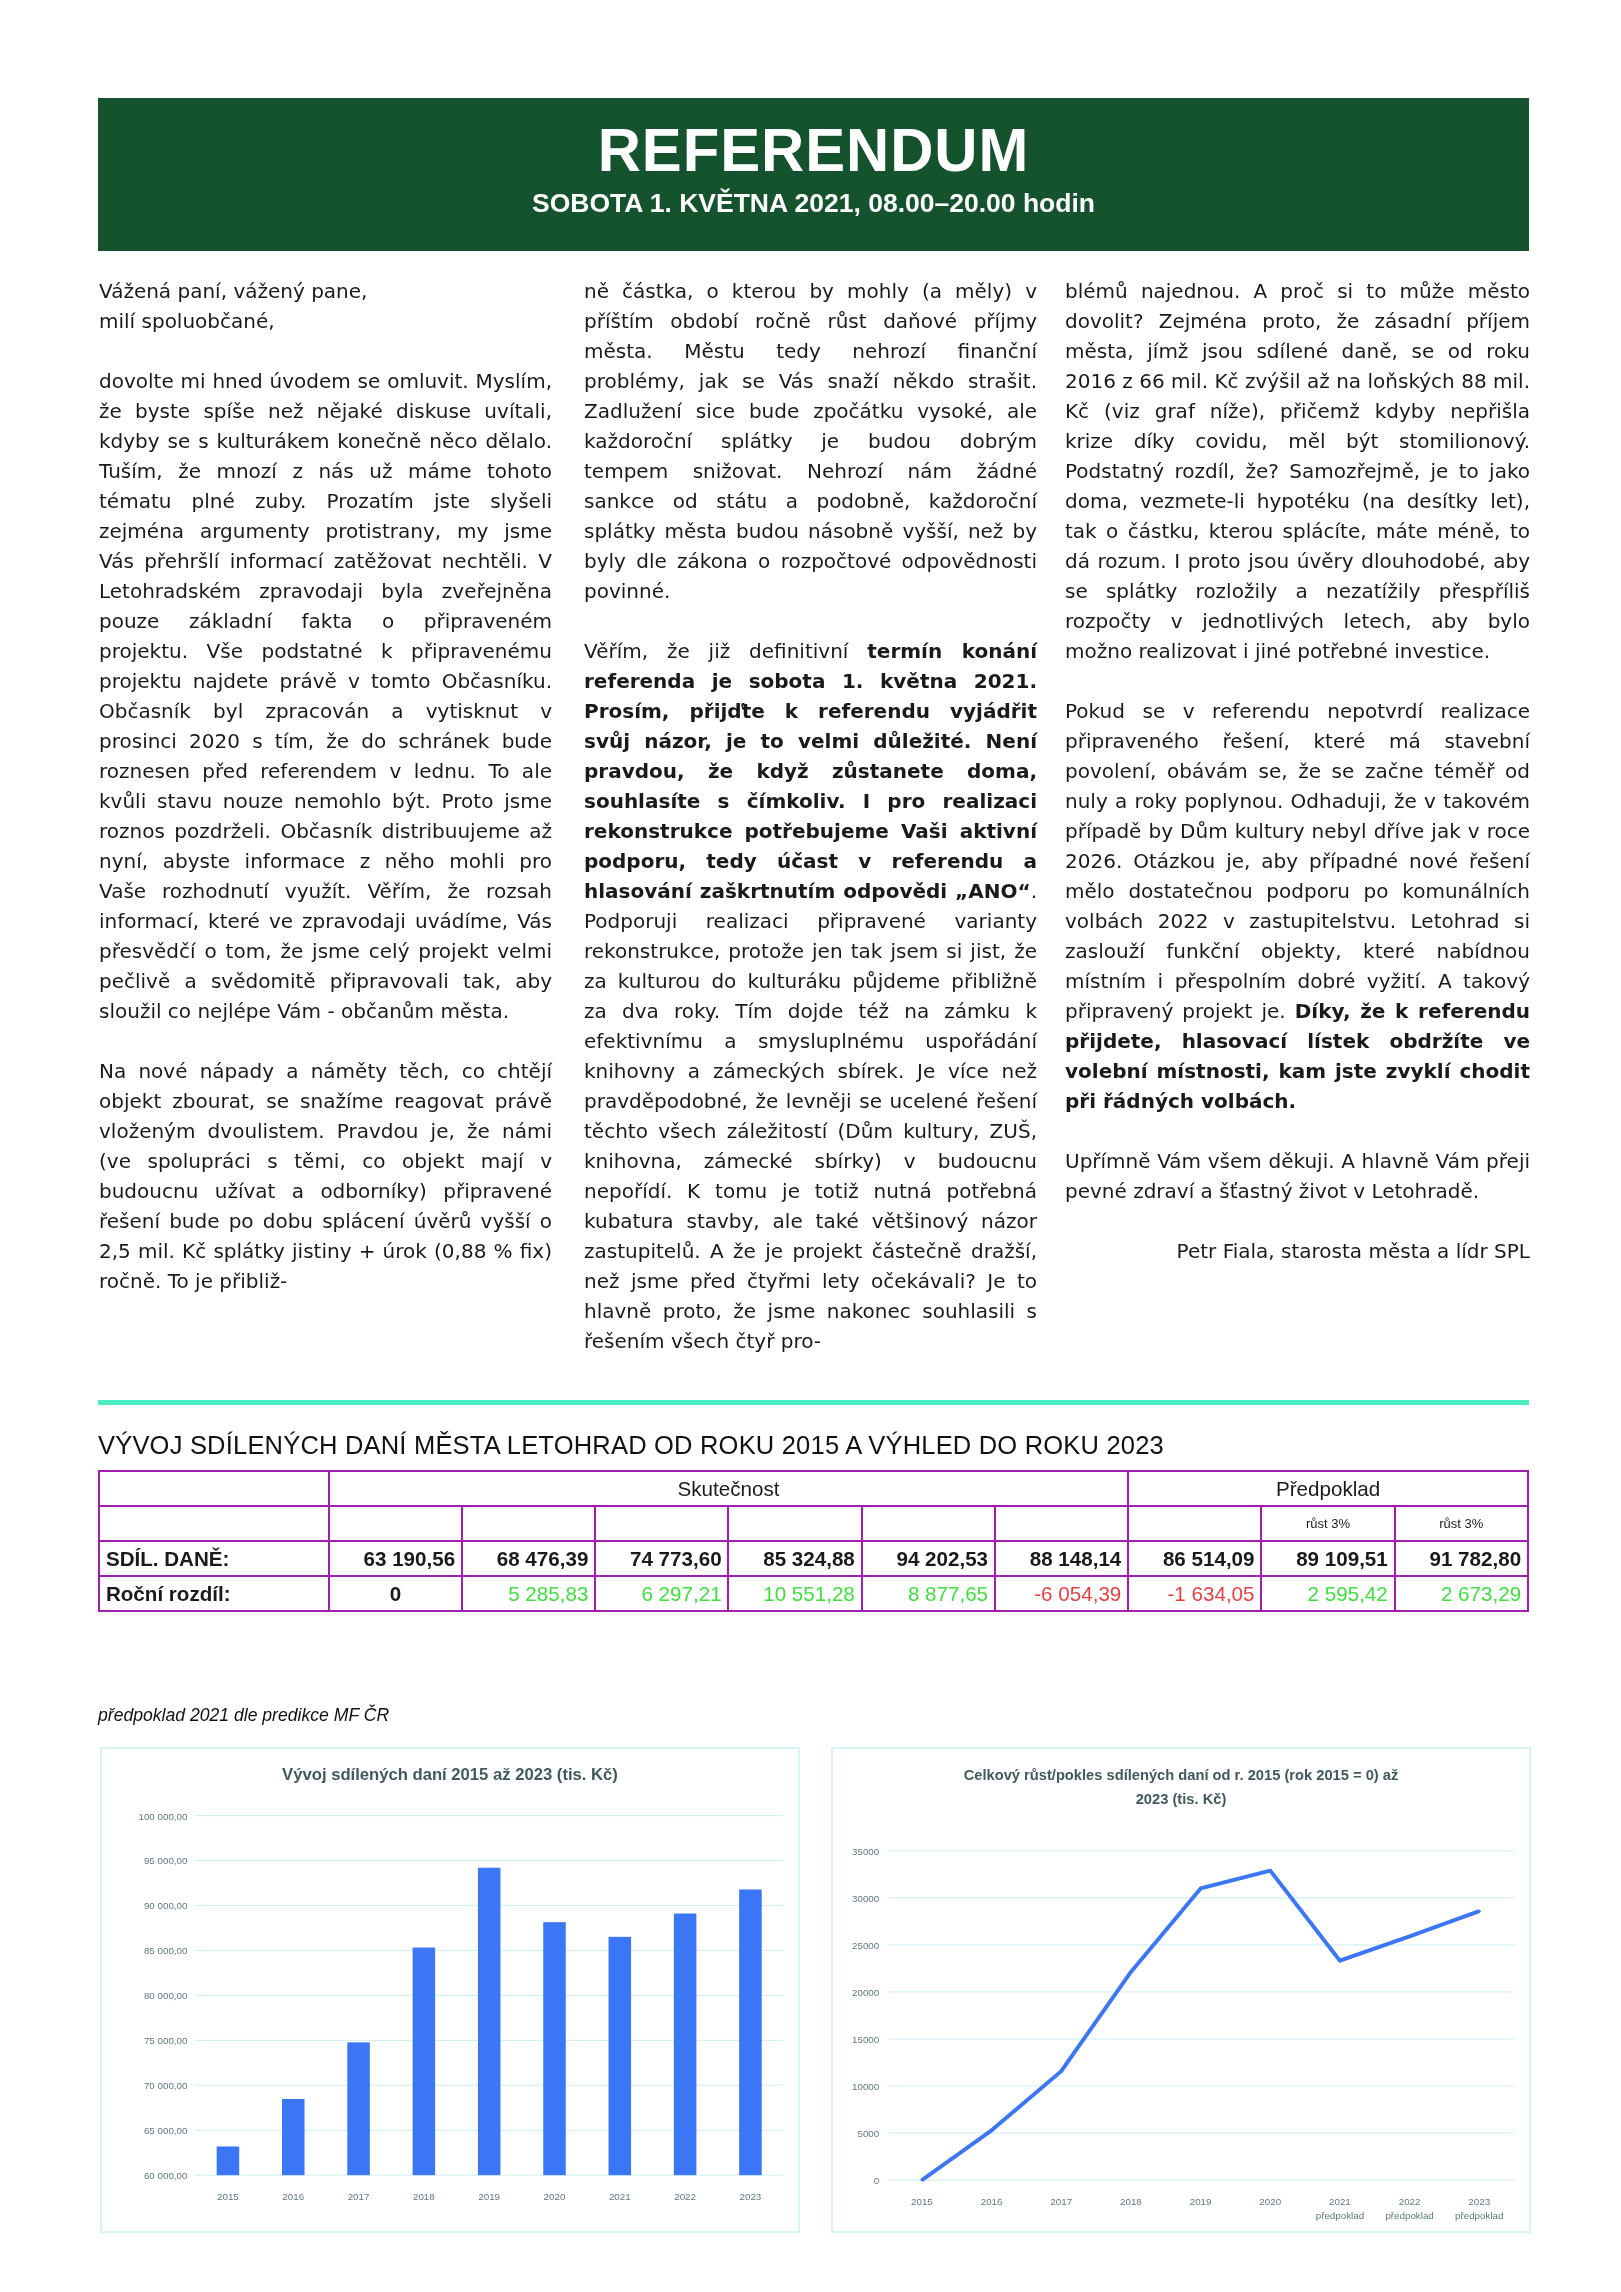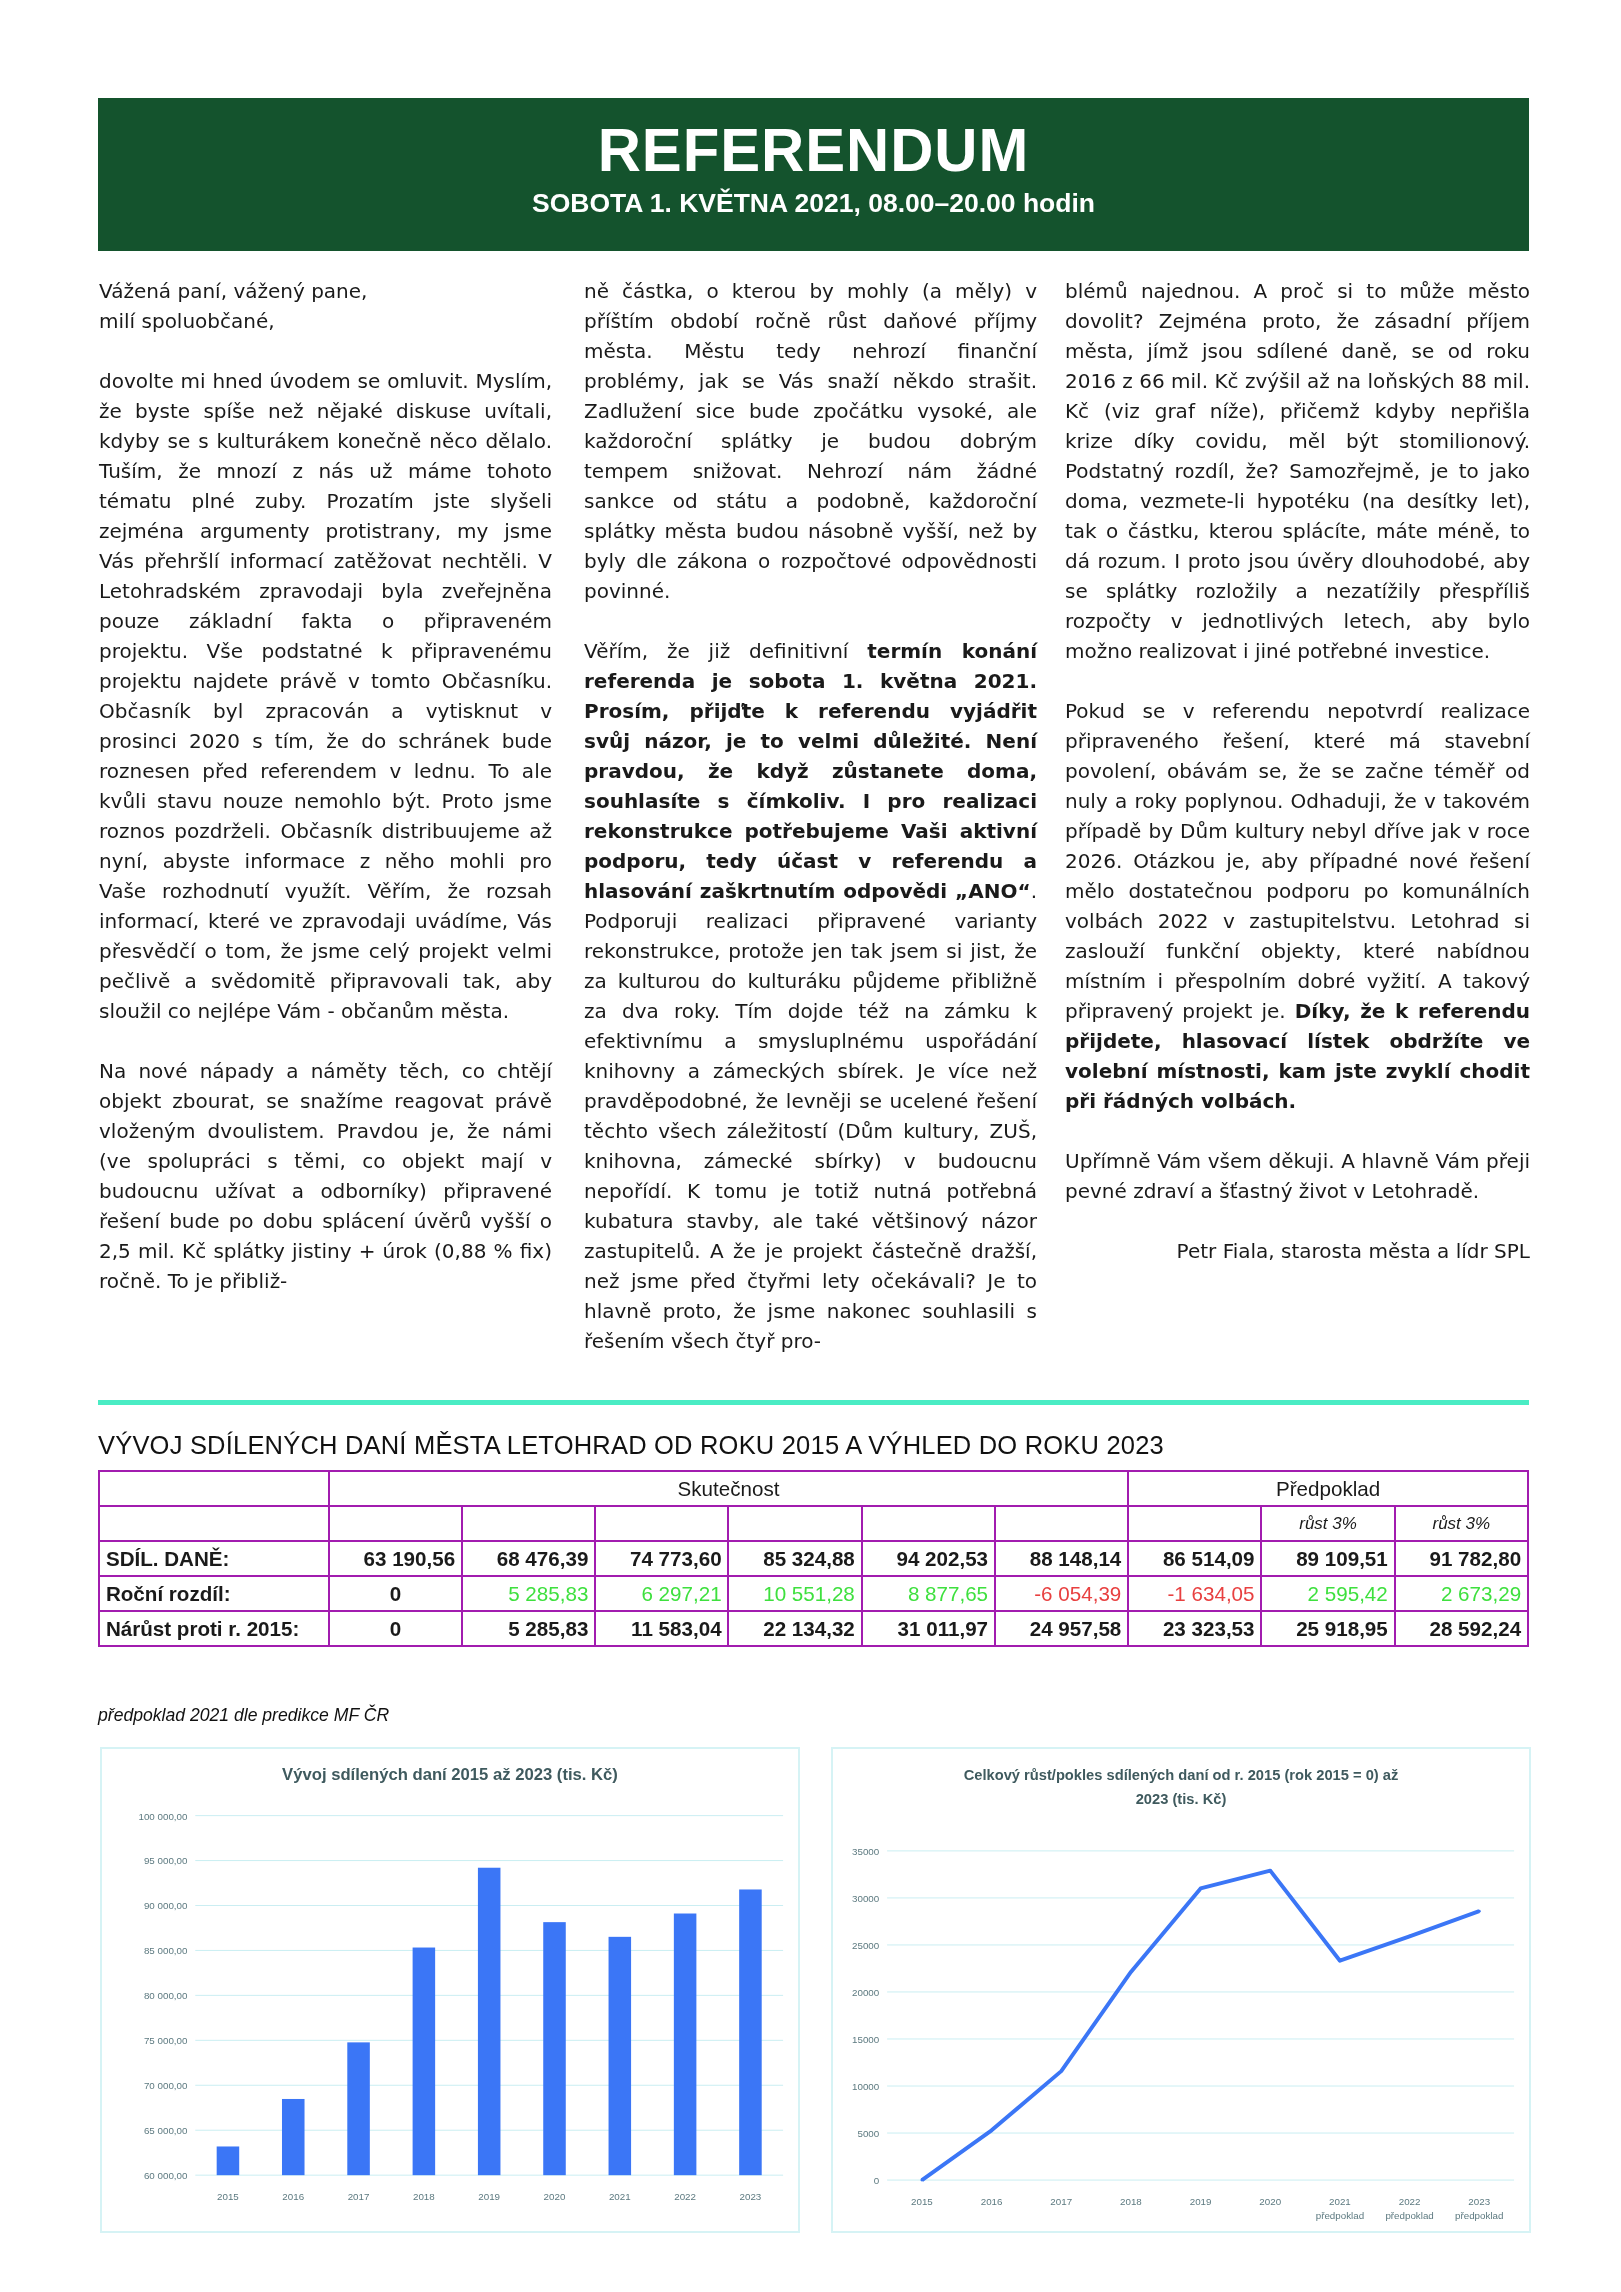--- a/index.html
+++ b/index.html
@@ -16,21 +16,21 @@
   .sep { position: absolute; left: 98px; top: 1400px; width: 1431px; height: 4.9px; background: #4aecc4; }
   .tbl-title { position: absolute; left: 98px; top: 1431px; font-family: "Liberation Sans", sans-serif; font-size: 25.5px; letter-spacing: 0.2px; color: #111; }
   table.tax { position: absolute; left: 98px; top: 1470px; width: 1431px; border-collapse: collapse; font-family: "Liberation Sans", sans-serif; border: 2.9px solid #7aa0a8; }
   table.tax td { border: 2px solid #a21caf; height: 33px; font-size: 20.6px; padding: 0 5.9px; text-align: center; }
   table.tax td.lbl { text-align: left; font-weight: 700; width: 216px; }
   table.tax td.num { text-align: right; font-weight: 700; }
   table.tax td.pos { text-align: right; color: #3ee03e; }
   table.tax td.neg { text-align: right; color: #e84040; }
   table.tax td.hdr { font-weight: 700; }
   table.tax td.grp { font-weight: 400; }
-  table.tax td.note { font-size: 17px; font-style: italic; }
+  table.tax td.note { font-size: 13px; }
   .footnote { position: absolute; left: 98px; top: 1705px; font-family: "Liberation Sans", sans-serif; font-style: italic; font-size: 17.6px; color: #111; }
   .chartbox { position: absolute; top: 1747px; border: 2px solid #d6f3f5; background: #fff; }
   .cb1 { left: 100px; width: 696px; height: 482px; }
   .cb2 { left: 831px; width: 696px; height: 482px; }
   svg text { font-family: "Liberation Sans", sans-serif; }
 </style>
 </head>
 <body>
 
 <div class="banner">
@@ -95,32 +95,20 @@
         <td class="lbl">Roční rozdíl:</td>
         <td class="num" style="text-align: center;">0</td>
         <td class="pos">5 285,83</td>
         <td class="pos">6 297,21</td>
         <td class="pos">10 551,28</td>
         <td class="pos">8 877,65</td>
         <td class="neg">-6 054,39</td>
         <td class="neg">-1 634,05</td>
         <td class="pos">2 595,42</td>
         <td class="pos">2 673,29</td>
-      </tr>
-      <tr>
-        <td class="lbl">Nárůst proti r. 2015:</td>
-        <td class="num" style="text-align: center;">0</td>
-        <td class="num">5 285,83</td>
-        <td class="num">11 583,04</td>
-        <td class="num">22 134,32</td>
-        <td class="num">31 011,97</td>
-        <td class="num">24 957,58</td>
-        <td class="num">23 323,53</td>
-        <td class="num">25 918,95</td>
-        <td class="num">28 592,24</td>
       </tr>
     </tbody>
 </table>
 <div class="footnote">předpoklad 2021 dle predikce MF ČR</div>
 
 <div class="chartbox cb1">
   <svg id="barChart" width="696" height="482" viewBox="0 0 710 492">
       <text x="355" y="32" text-anchor="middle" font-size="17" font-weight="700" fill="#3f5a5e">Vývoj sdílených daní 2015 až 2023 (tis. Kč)</text>
       <line x1="95" x2="695" y1="435" y2="435" stroke="#c9eef2" stroke-width="1"></line>
       <text x="87" y="439" text-anchor="end" font-size="10" fill="#5d7a80">60 000,00</text>

